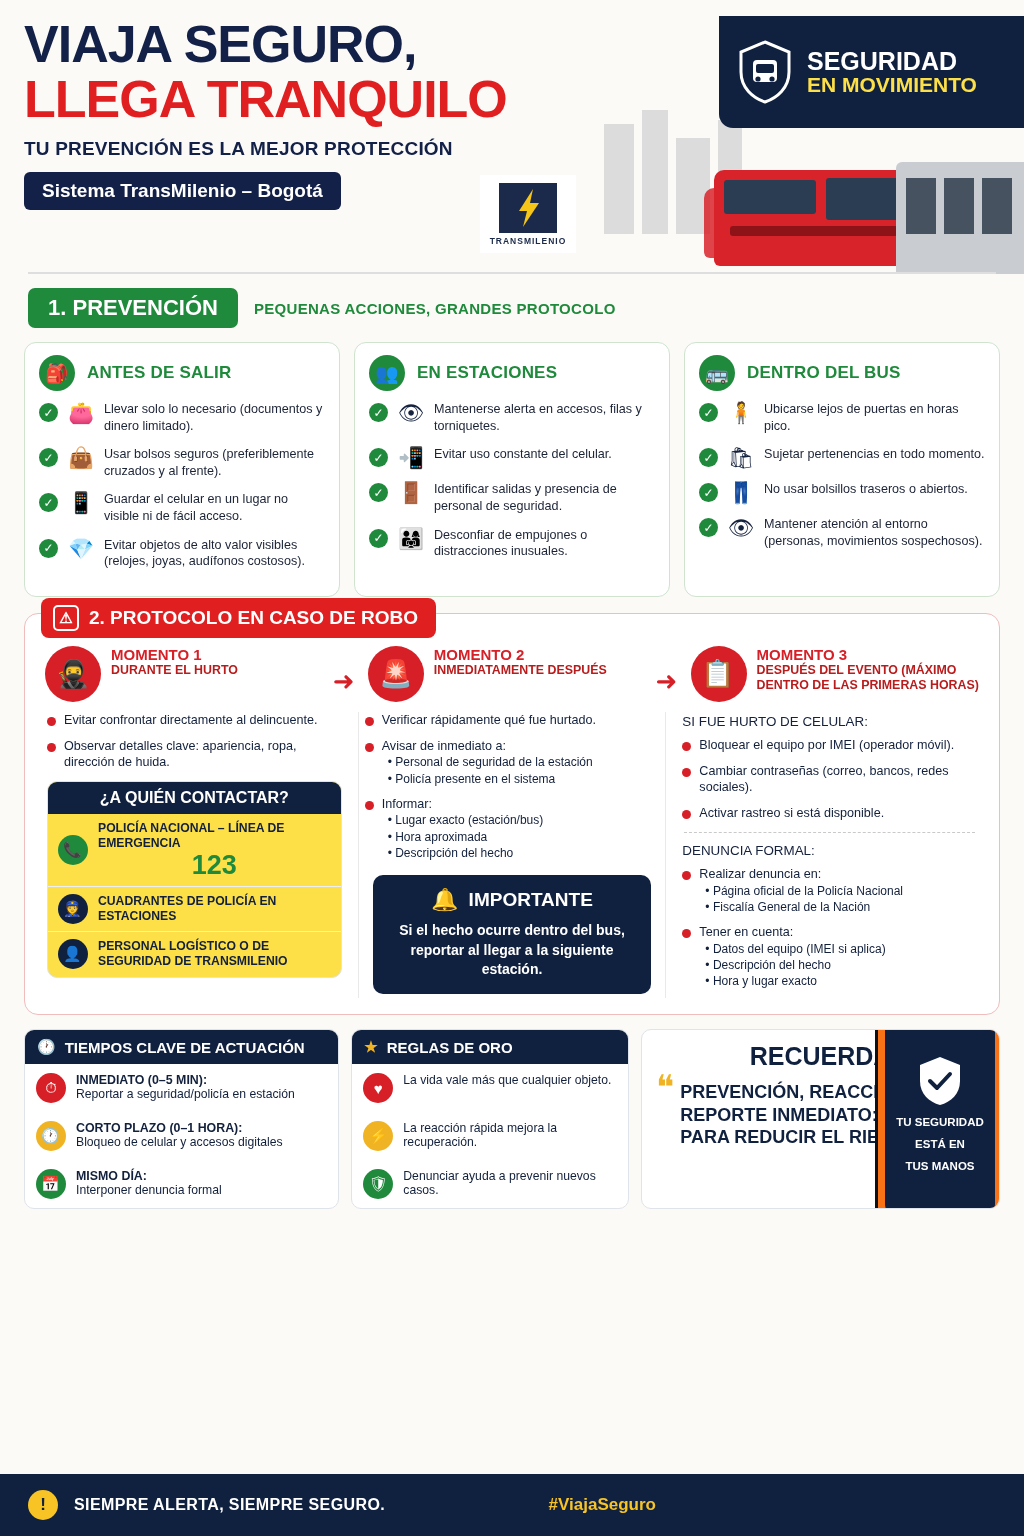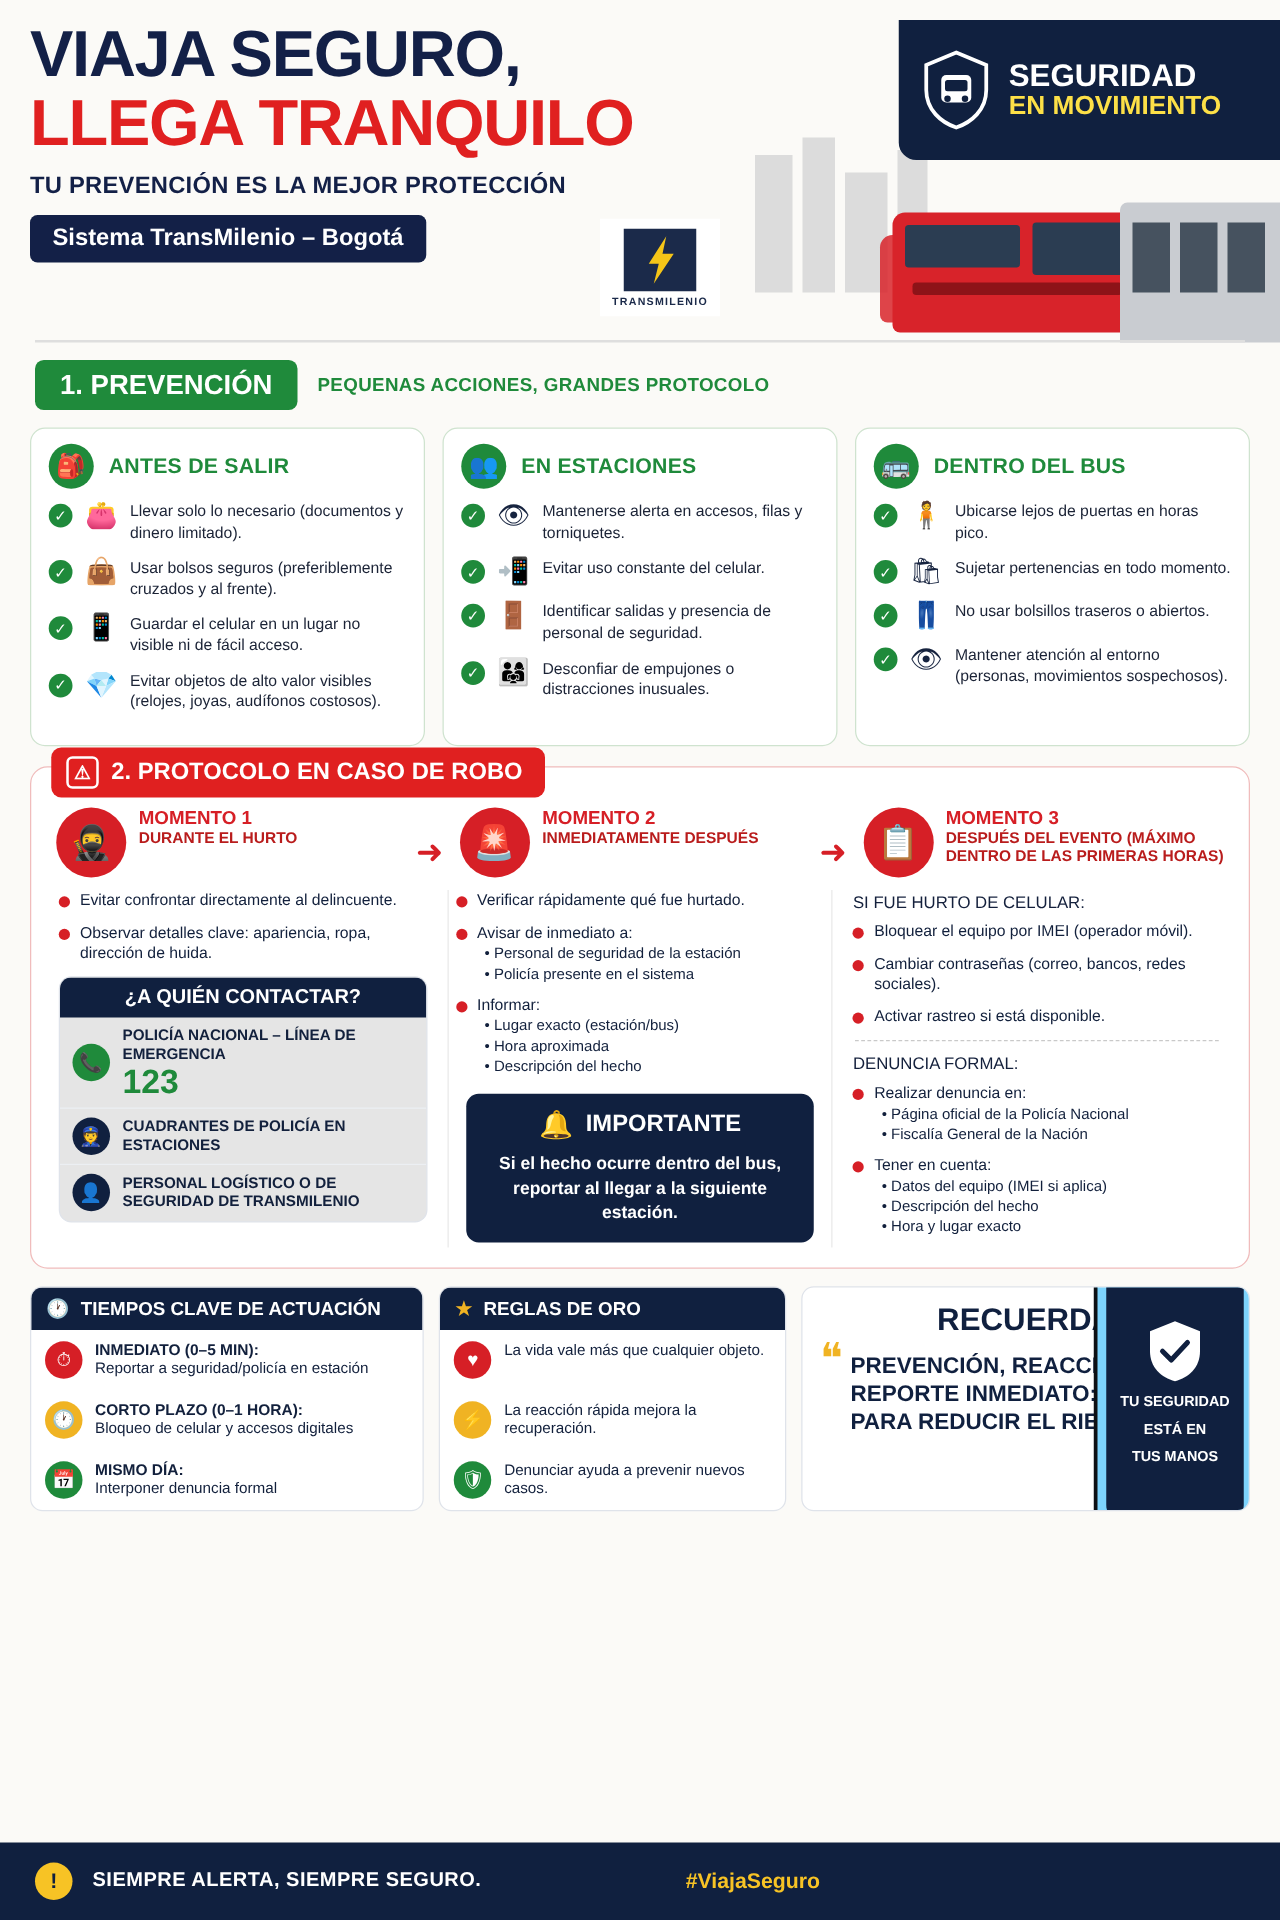--- a/index.html
+++ b/index.html
@@ -121,30 +121,30 @@
   .col.mid { border-left: 1px solid #e9e9e9; border-right: 1px solid #e9e9e9; }
   .b-item { display: flex; gap: 8px; margin-bottom: 9px; }
   .dot { width: 9px; height: 9px; border-radius: 50%; background: #d61f26; flex: 0 0 9px; margin-top: 5px; }
   .b-text { font-size: 12.6px; line-height: 1.33; }
   .sub-line { font-size: 12px; line-height: 1.35; margin-left: 6px; }
   .col-label { font-size: 13.4px; font-weight: normal; color: #14203c; margin: 2px 0 8px 0; }
   .dash { border-top: 1px dashed #c9c9c9; margin: 10px 2px; }
 
   
   .contact {
-    margin-top: 10px; border-radius: 10px; overflow: hidden; background: #e5e5e5;
+    margin-top: 10px; border-radius: 10px; overflow: hidden; background: #fde047;
     border: 1px solid #dfe3ea;
   }
   .contact-h { background: #10203f; color: #fff; text-align: center; font-size: 16px; font-weight: bold; padding: 7px 0; }
   .contact-row { display: flex; gap: 10px; align-items: center; padding: 7px 10px; border-bottom: 1px solid #eceff3; }
   .ci { width: 30px; height: 30px; border-radius: 50%; display: flex; align-items: center; justify-content: center; color: #fff; font-size: 15px; flex: 0 0 30px; }
   .ci.green { background: #1f8a3b; }
   .ci.navy { background: #10203f; }
   .c-l1 { font-size: 12.2px; font-weight: bold; line-height: 1.25; }
-  .big-num { font-size: 27px; font-weight: bold; color: #1f8a3b; line-height: 1; }
+  .big-num { font-size: 27px; font-weight: bold; color: #1f8a3b; line-height: 1; text-align: center; }
 
   .important {
     margin: 14px 8px 0 8px; background: #10203f; color: #fff; border-radius: 10px;
     padding: 12px 14px 14px 14px; text-align: center;
   }
   .imp-head { display: flex; align-items: center; justify-content: center; gap: 10px; font-size: 19px; font-weight: bold; color: #fff; }
   .bell { color: #f7c325; font-size: 22px; }
   .imp-txt { margin-top: 8px; font-size: 14px; font-weight: bold; line-height: 1.4; }
 
   
@@ -154,21 +154,21 @@
   .b-row { display: flex; gap: 10px; padding: 9px 11px; align-items: flex-start; }
   .b-ic { width: 30px; height: 30px; border-radius: 50%; display: flex; align-items: center; justify-content: center; color: #fff; font-size: 15px; flex: 0 0 30px; }
   .b-l1 { font-size: 12.4px; font-weight: bold; }
   .b-l2 { font-size: 12.2px; }
   .remember { flex: 1.05; border: 1px solid #dfe3ea; border-radius: 10px; background: #fff; position: relative; padding: 12px 14px; overflow: hidden; }
   .rem-title { text-align: center; font-size: 25px; font-weight: bold; color: #10203f; }
   .quote { font-size: 34px; color: #f0b323; line-height: 0.6; }
   .rem-txt { font-size: 18px; font-weight: bold; color: #10203f; line-height: 1.25; margin-top: 4px; }
   .phone {
     position: absolute; right: -6px; bottom: -18px; width: 130px; height: 224px;
-    background: #7dd3fc; border-radius: 18px; border: 3px solid #0d1014;
+    background: #f97316; border-radius: 18px; border: 3px solid #0d1014;
   }
   .phone-screen { position: absolute; inset: 7px; background: #10203f; border-radius: 12px; display: flex; flex-direction: column; align-items: center; justify-content: center; gap: 8px; }
   .phone-txt { color: #fff; font-size: 11.5px; font-weight: bold; text-align: center; line-height: 1.25; }
 
   .footer {
     position: absolute; left: 0; bottom: 0; width: 1024px; height: 62px; background: #10203f;
     display: flex; align-items: center; padding: 0 28px; gap: 16px;
   }
   .f-warn { width: 30px; height: 30px; border-radius: 50%; background: #f7c325; color: #10203f; display: flex; align-items: center; justify-content: center; font-size: 17px; font-weight: bold; }
   .f-txt { color: #fff; font-size: 16px; font-weight: bold; letter-spacing: 0.4px; }

